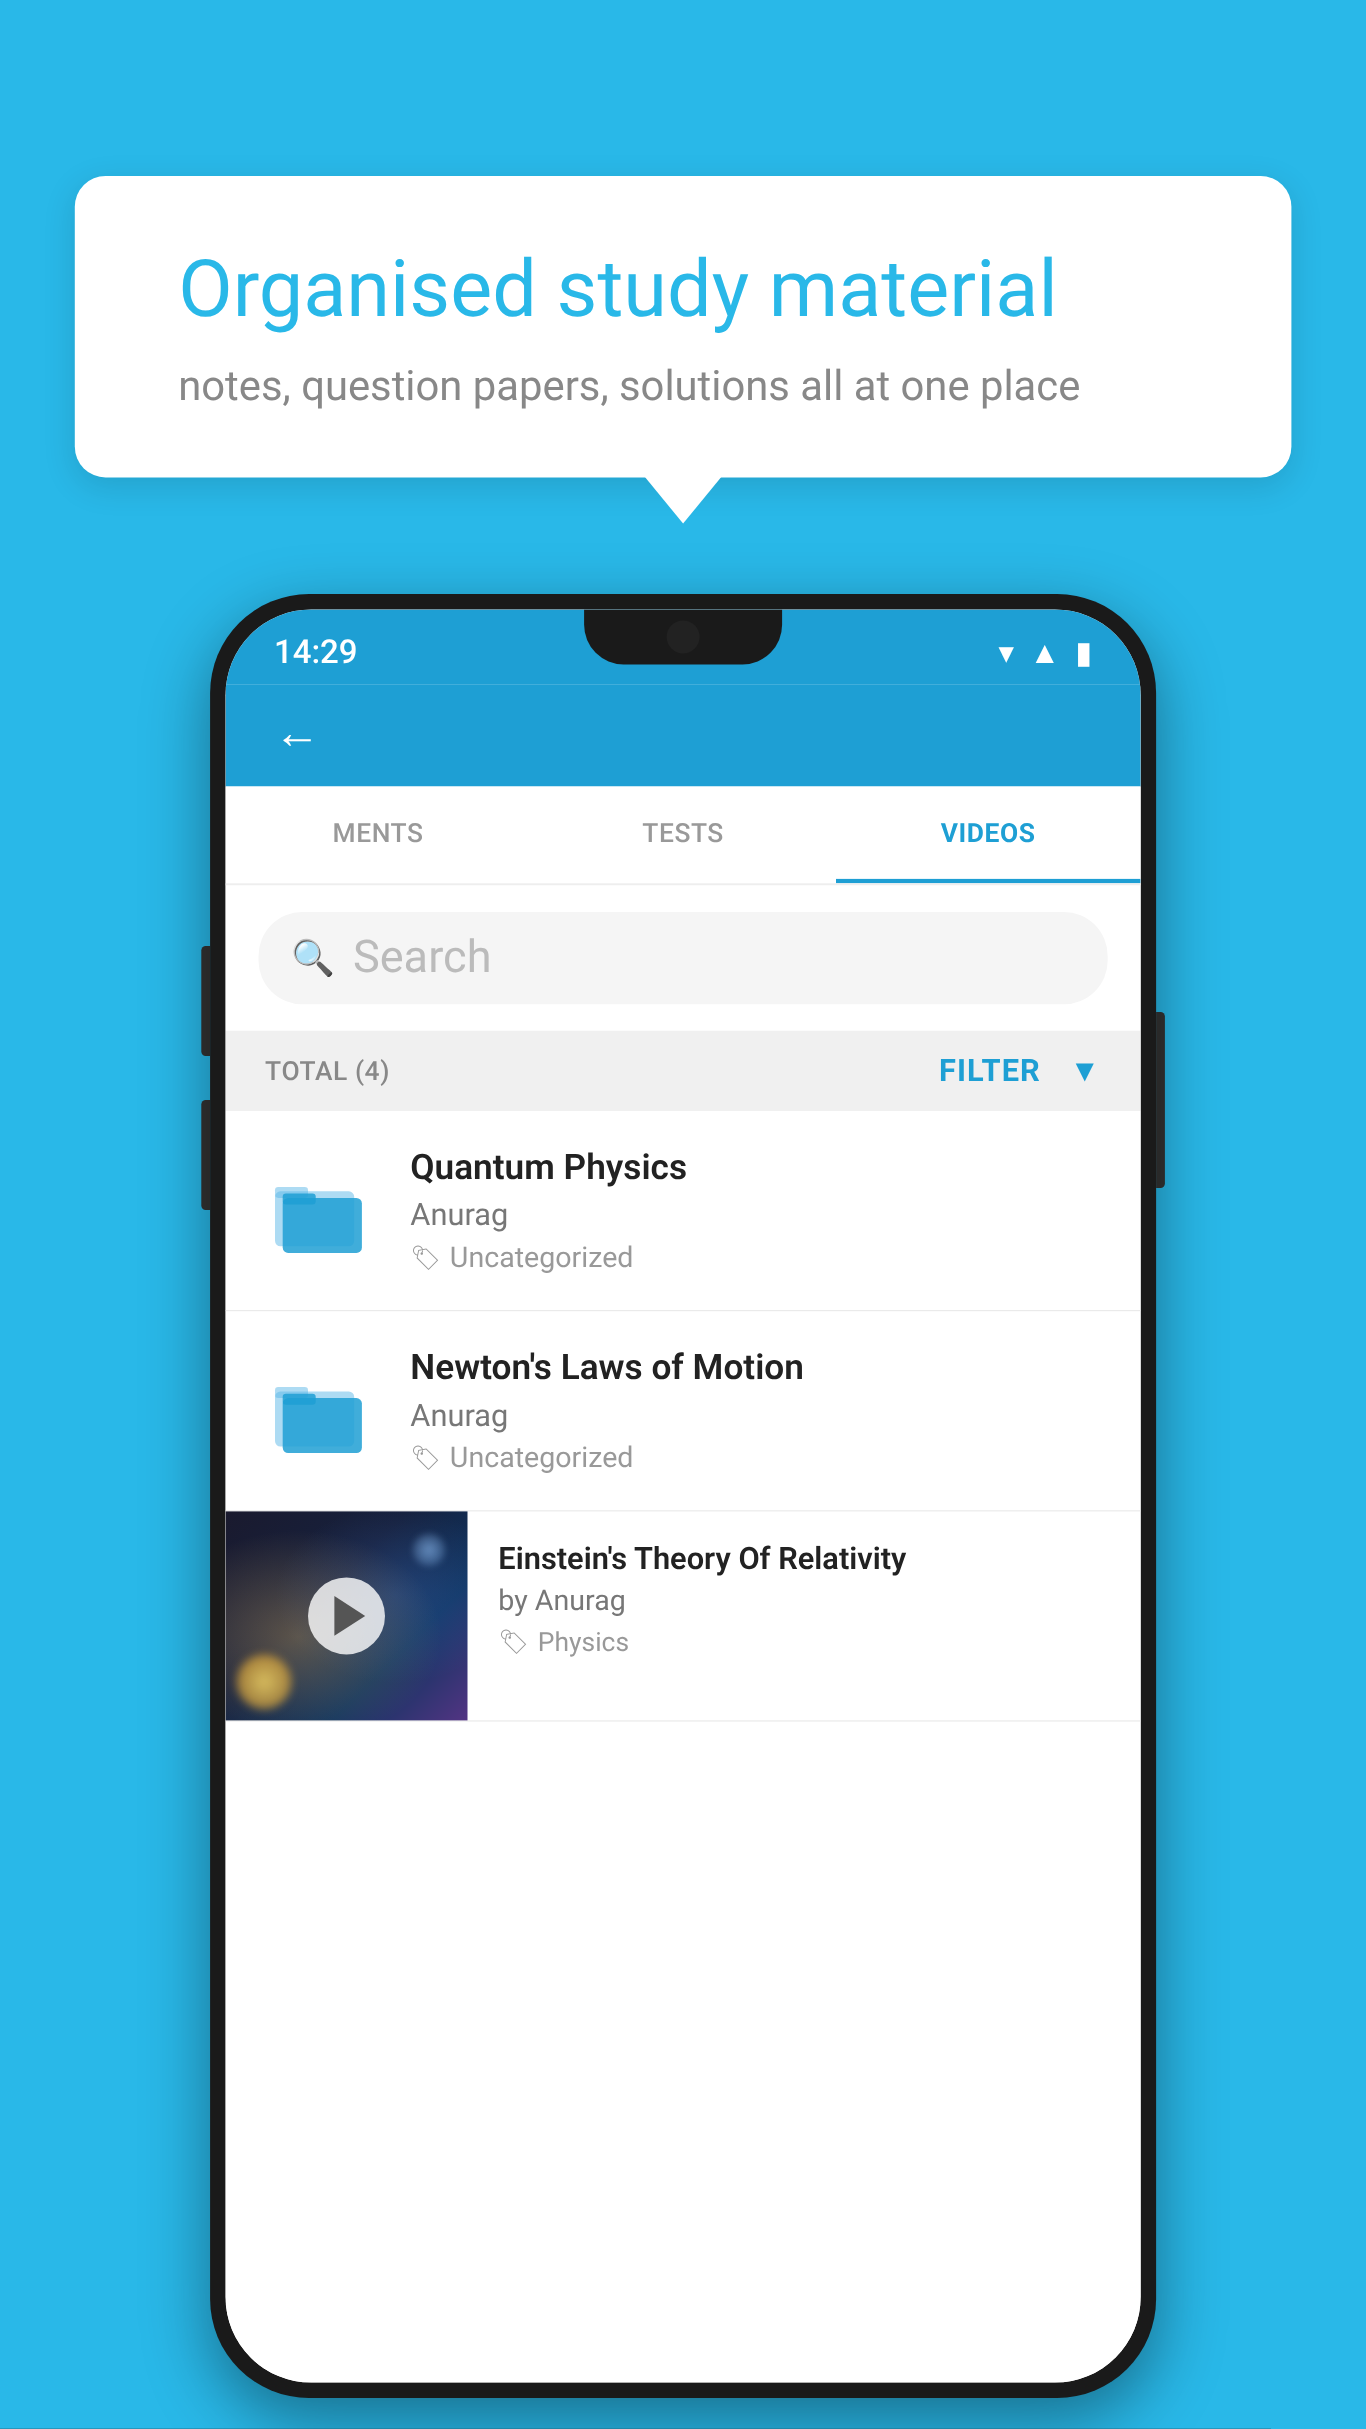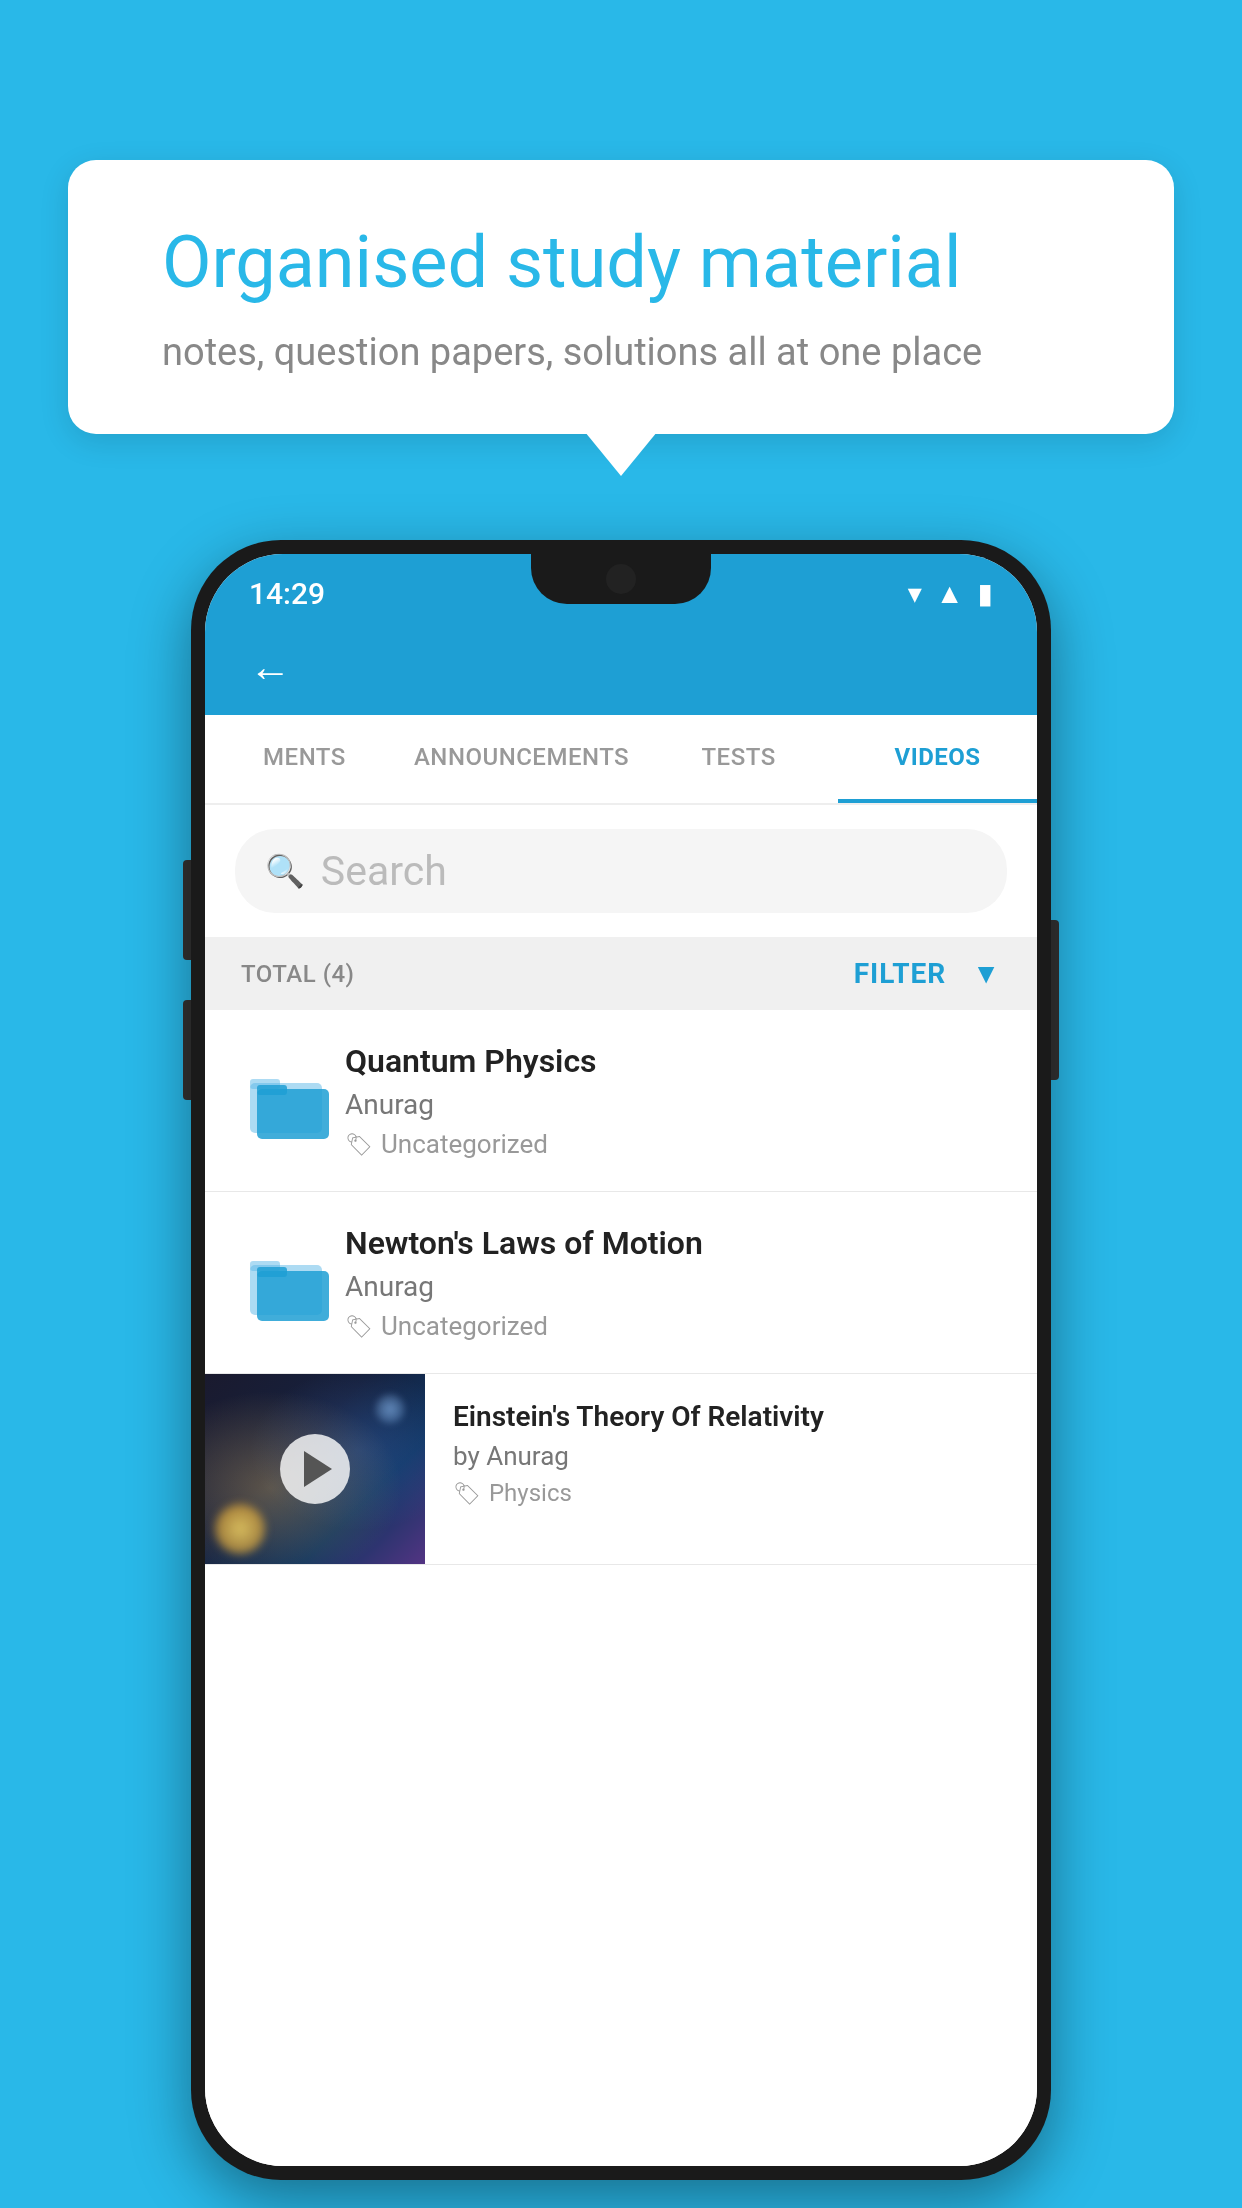--- a/index.html
+++ b/index.html
@@ -243,20 +243,21 @@
     .video-list {
       background: white;
       flex: 1;
     }
 
     .video-item {
       display: flex;
       align-items: center;
       padding: 32px 30px;
       border-bottom: 1px solid #e8e8e8;
+      gap: 28px;
       cursor: pointer;
     }
 
     .video-thumb {
       width: 110px;
       height: 110px;
       flex-shrink: 0;
       display: flex;
       align-items: center;
       justify-content: center;
@@ -444,21 +445,20 @@
           </div>
         </div>
 
         <div class="app-header">
           <div class="back-arrow">←</div>
           <div style="width:42px;"></div>
         </div>
 
         <div class="tabs-container">
           <div class="tab">MENTS</div>
-          <div class="tab">ANNOUNCEMENTS</div>
           <div class="tab">TESTS</div>
           <div class="tab active">VIDEOS</div>
         </div>
 
         <div class="search-container">
           <div class="search-bar">
             <div class="search-icon-wrap">🔍</div>
             <div class="search-text">Search</div>
           </div>
         </div>

